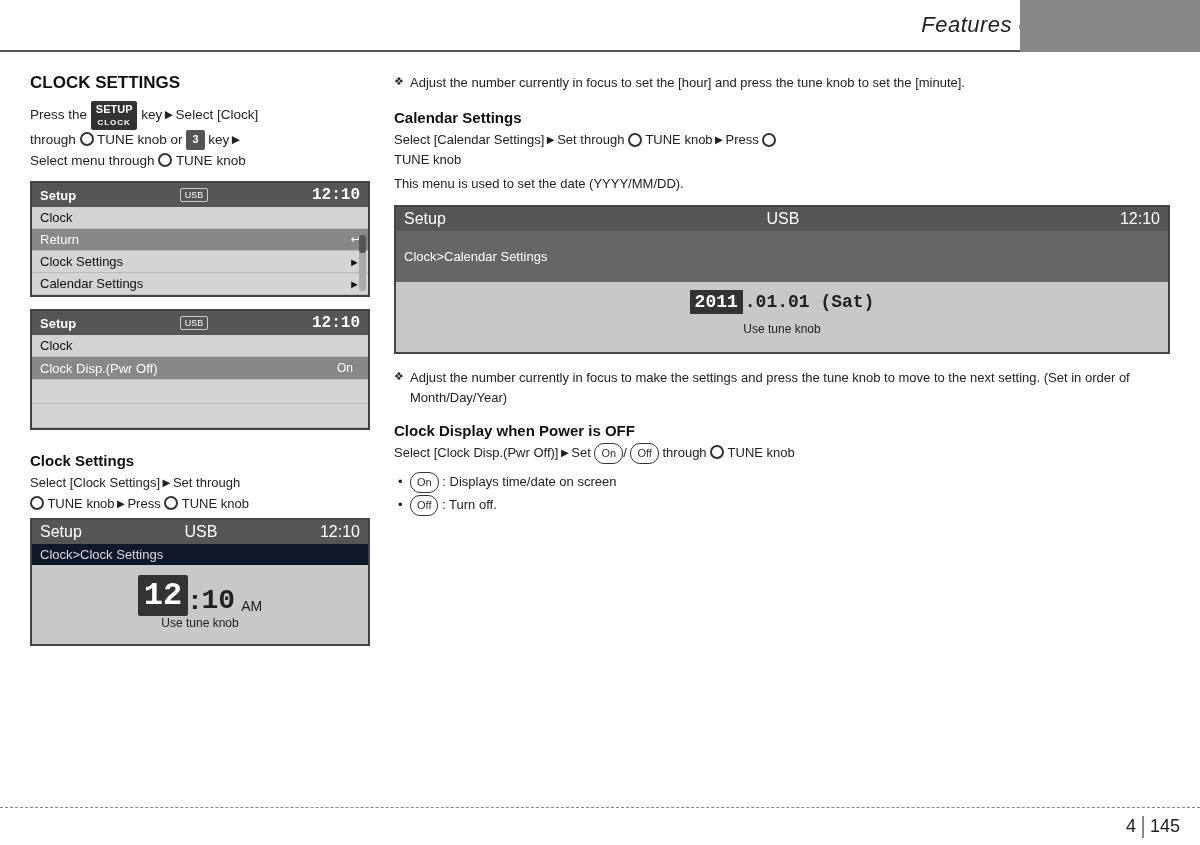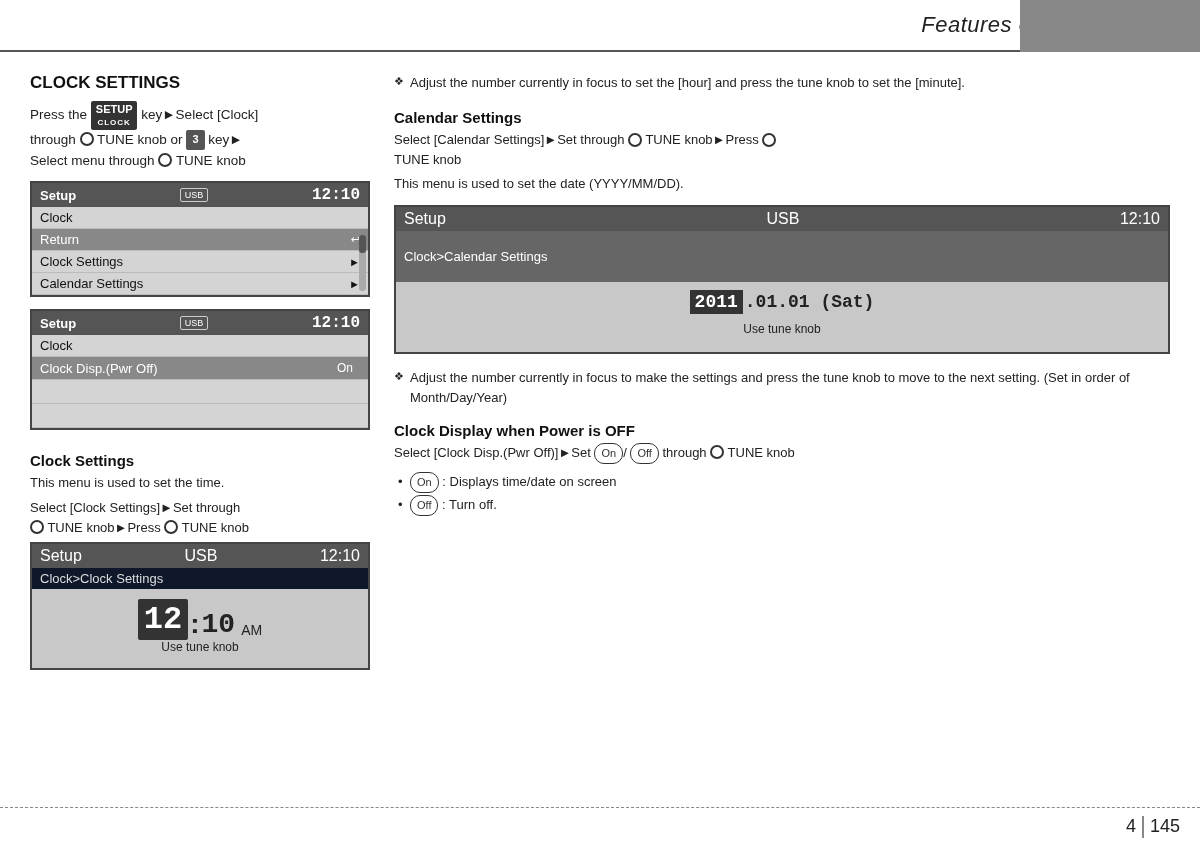--- a/index.html
+++ b/index.html
@@ -445,21 +445,20 @@
         <div class="device-row highlight" style="display:flex;justify-content:space-between;align-items:flex-end;">
           <span class="device-row-label">Clock Disp.(Pwr Off)</span>
           <span style="background:#888;color:#fff;font-size:12px;padding:1px 7px;border-radius:2px;">On</span>
         </div>
         <div class="device-row" style="height:24px;"></div>
         <div class="device-row" style="height:24px;"></div>
       </div>
     </div>
 
     <div class="sub-heading">Clock Settings</div>
-    <div class="body-text">This menu is used to set the time.</div>
     <div class="body-text">
       <span>Select [Clock Settings]►Set through</span>
       <br>
       <span class="circle-icon"></span>
       <span>TUNE knob►Press</span>
       <span class="circle-icon"></span>
       <span>TUNE knob</span>
     </div>
 
     <div class="clock-screen">

